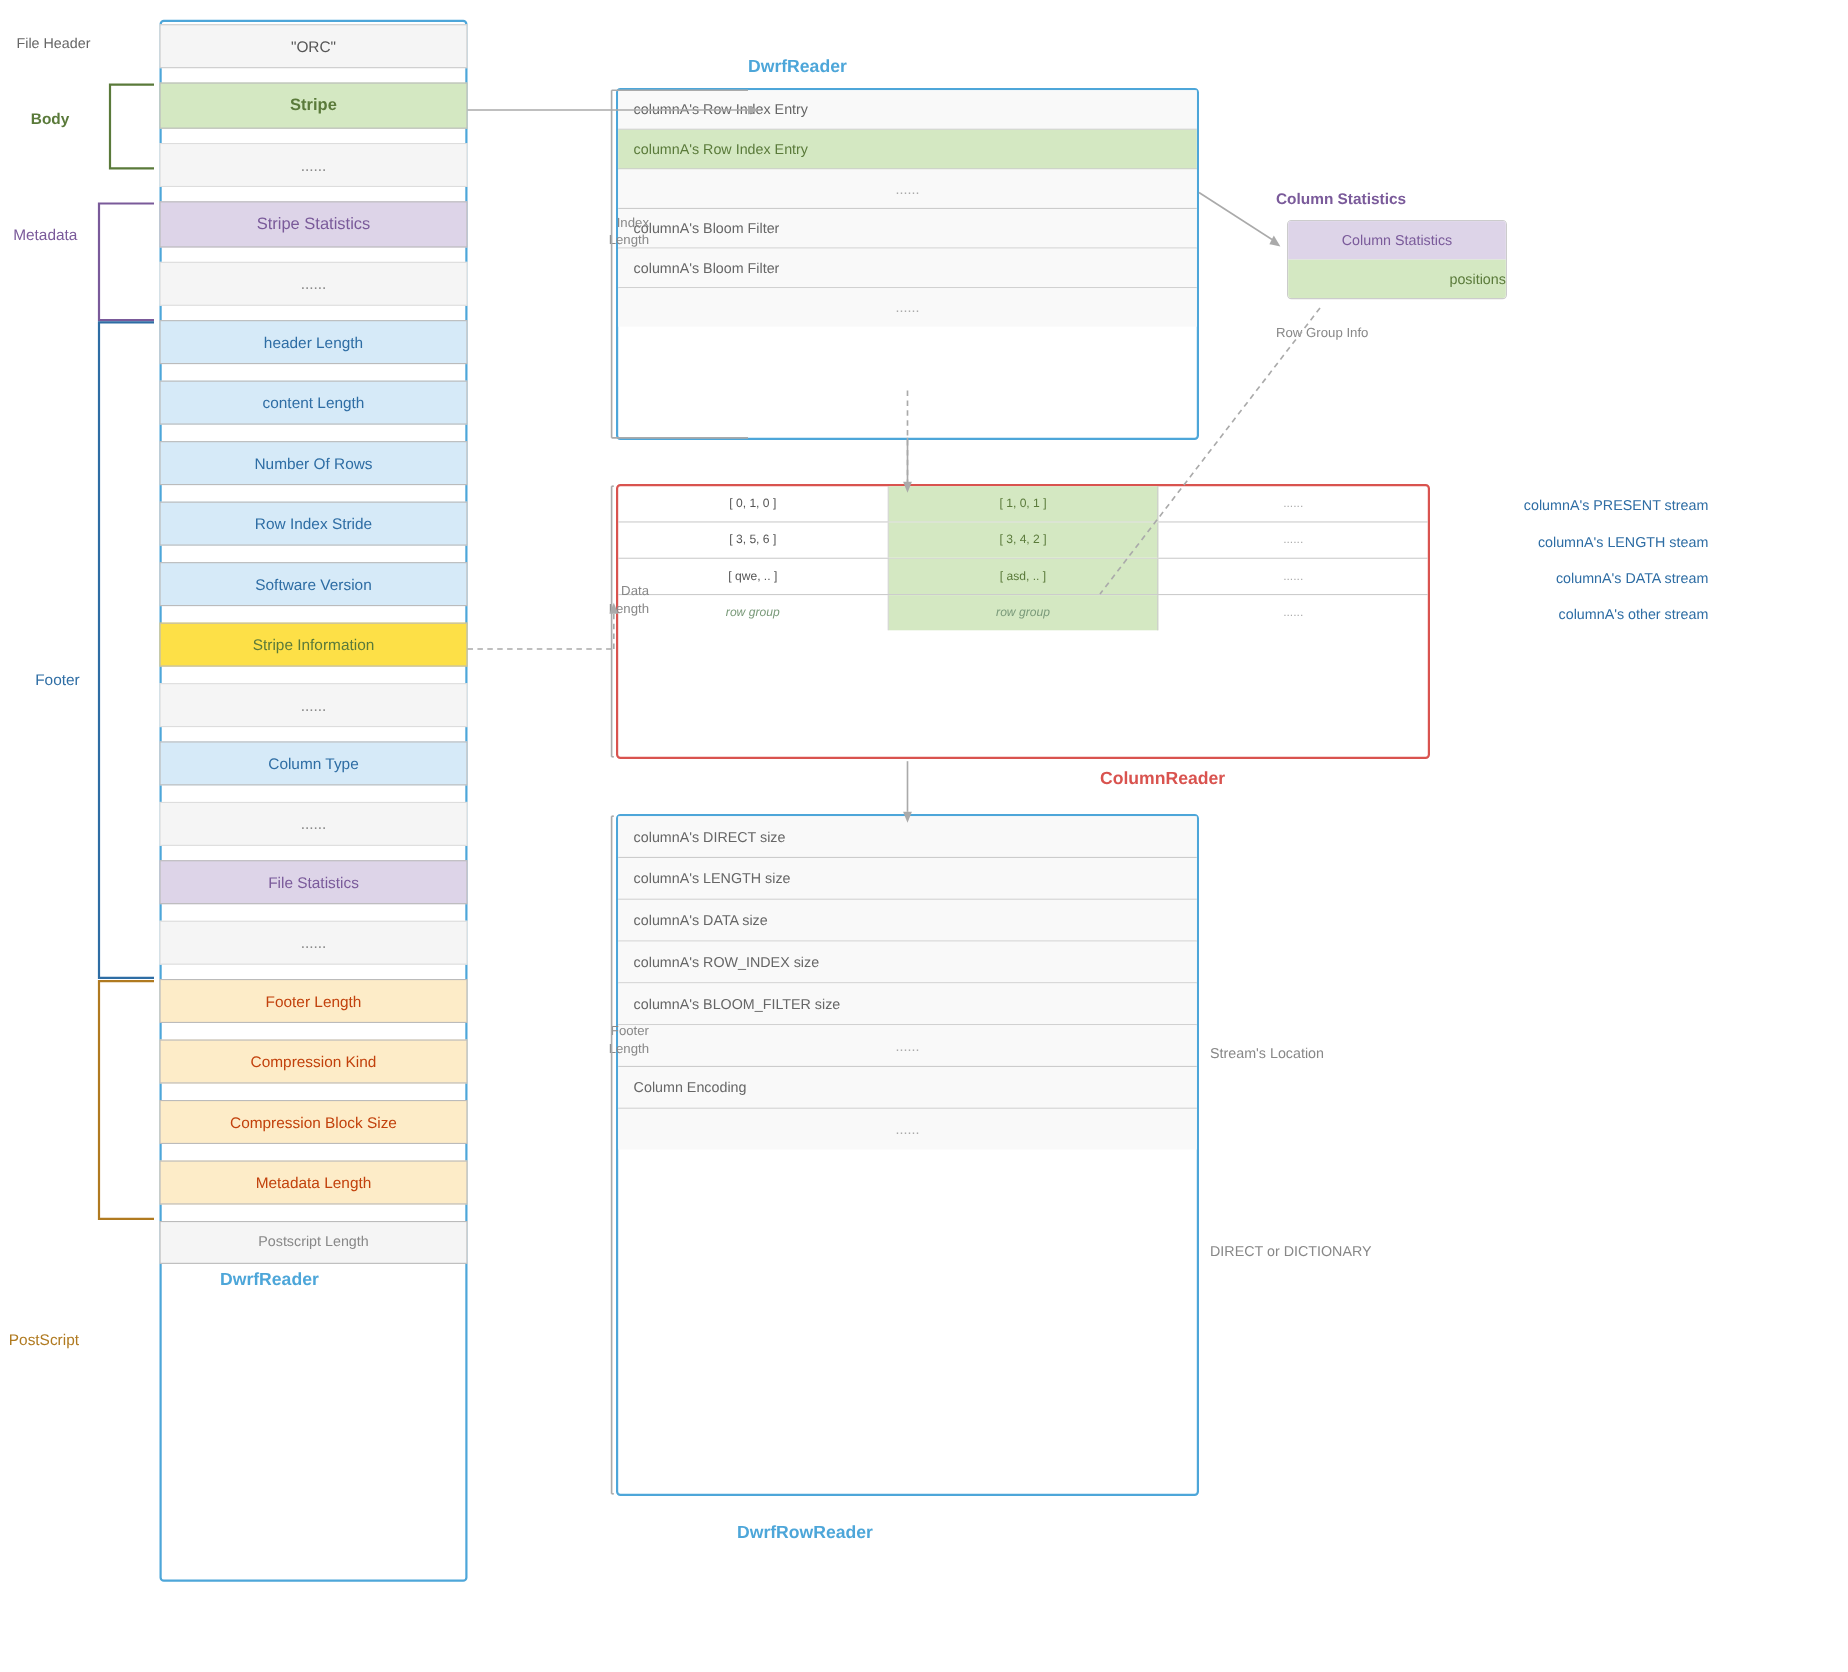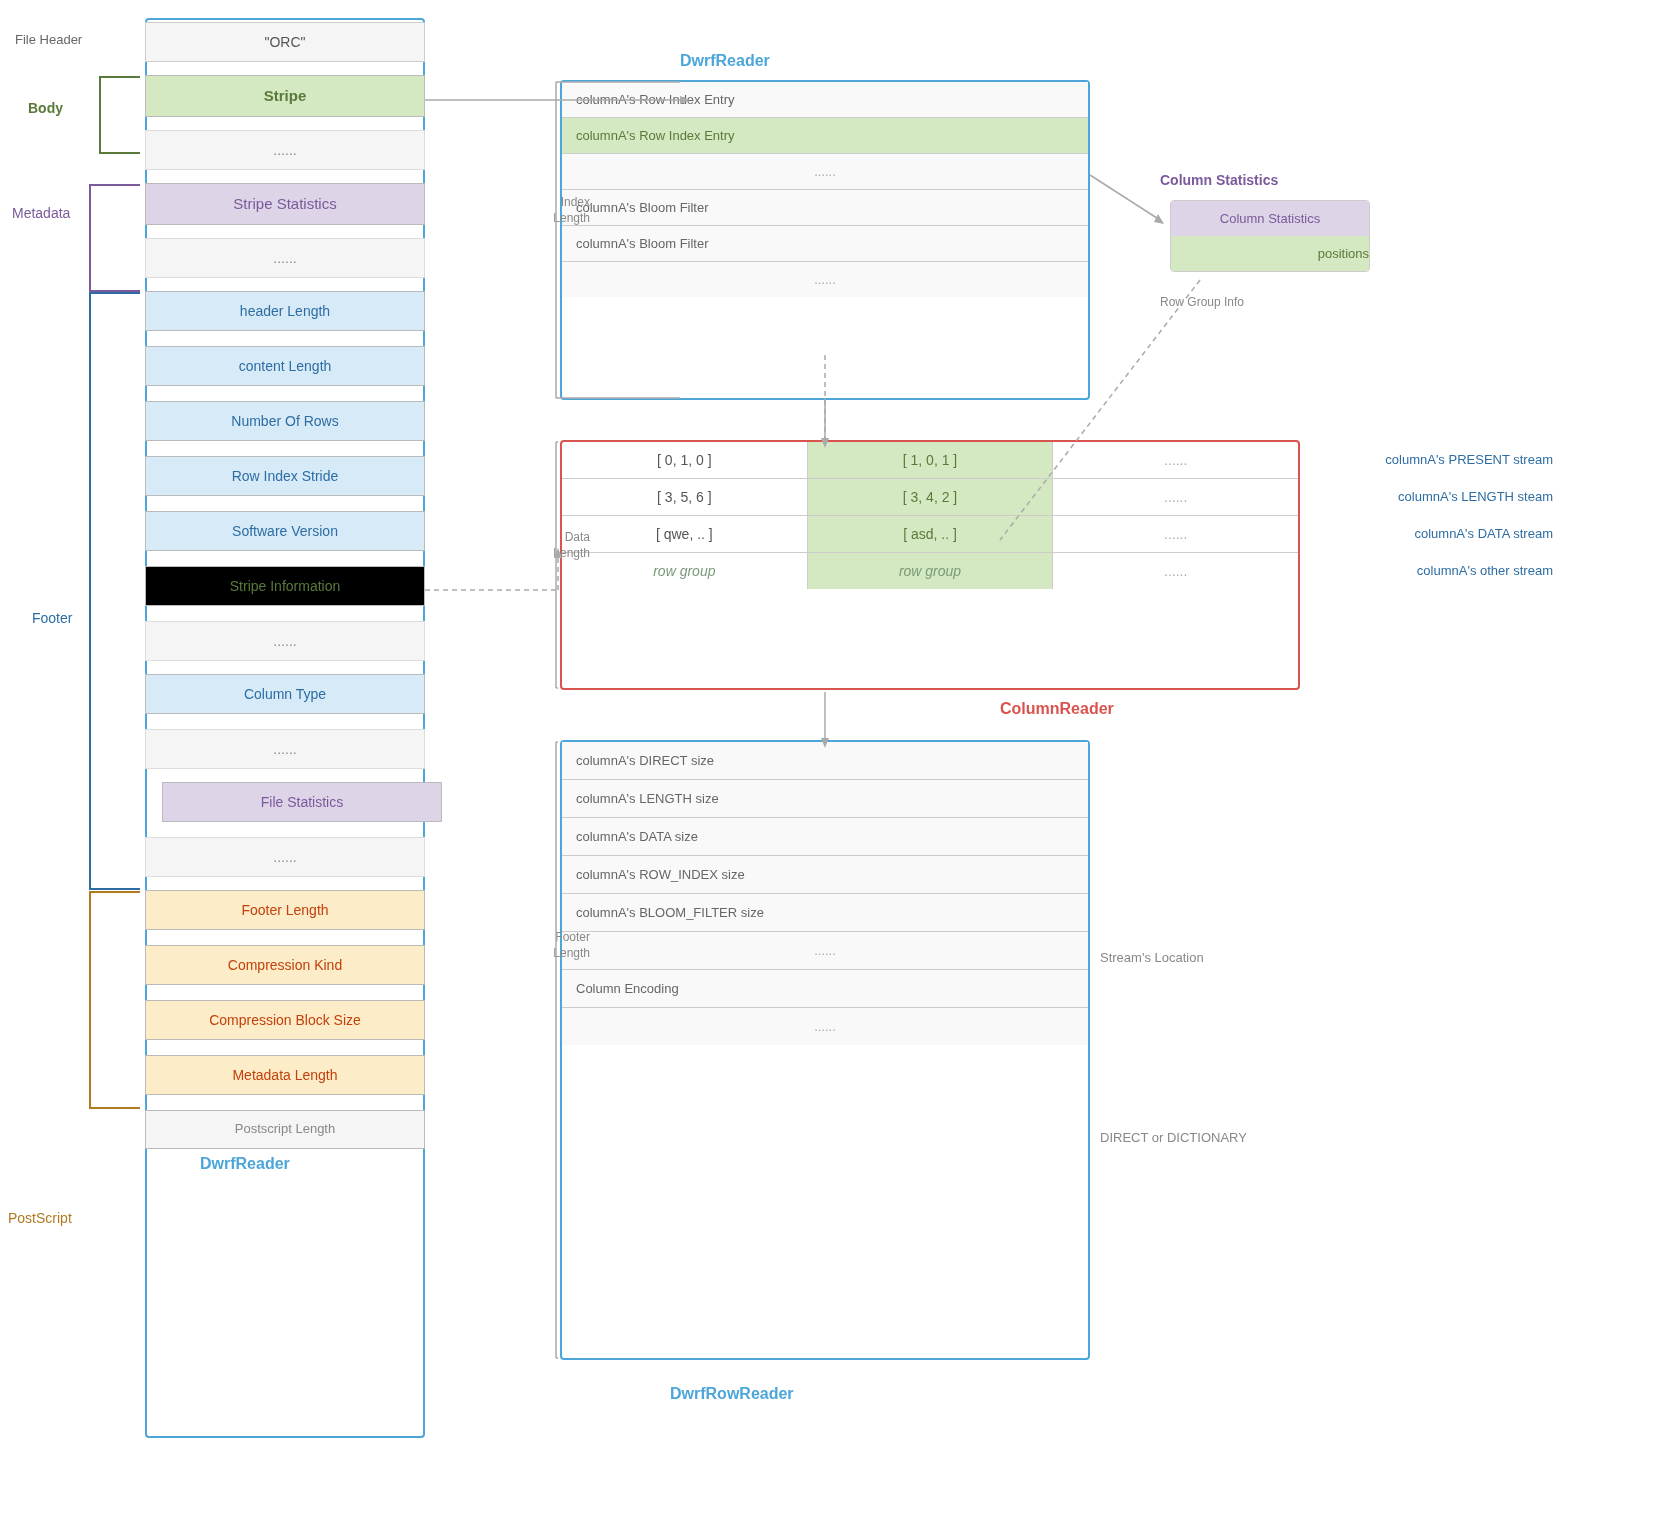--- a/index.html
+++ b/index.html
@@ -65,21 +65,21 @@
       font-size: 15px;
     }
 
     .cell-footer-blue {
       background: #d6eaf8;
       color: #2e6da4;
       font-size: 14px;
     }
 
     .cell-footer-green {
-      background: #000000;
+      background: #fde047;
       color: #5a7a3a;
       font-size: 14px;
     }
 
     .cell-file-stats {
       background: #ddd4e8;
       color: #7a5a9a;
       font-size: 14px;
     }
 
@@ -221,21 +221,21 @@
     .cr-row {
       display: flex;
       border-bottom: 1px solid #ccc;
     }
 
     .cr-cell {
       flex: 1;
       padding: 10px 22px;
       text-align: center;
       border-right: 1px solid #ccc;
-      font-size: 14px;
+      font-size: 11px;
       color: #555;
     }
     .cr-cell-green {
       background: #d4e8c2;
       color: #5a7a3a;
     }
     .cr-cell-italic {
       font-style: italic;
       color: #7a9a7a;
     }
@@ -341,21 +341,21 @@
   </div>
 
   <div style="position:absolute; left:145px; top:674px;">
     <div class="cell cell-footer-blue">Column Type</div>
   </div>
 
   <div style="position:absolute; left:145px; top:729px;">
     <div class="cell cell-dots">......</div>
   </div>
 
-  <div style="position:absolute; left:145px; top:782px;padding-left:17px;">
+  <div style="position:absolute; left:145px; top:782px;">
     <div class="cell cell-file-stats">File Statistics</div>
   </div>
 
   <div style="position:absolute; left:145px; top:837px;">
     <div class="cell cell-dots">......</div>
   </div>
 
   <div style="position:absolute; left:145px; top:890px;">
     <div class="cell cell-postscript">Footer Length</div>
   </div>

